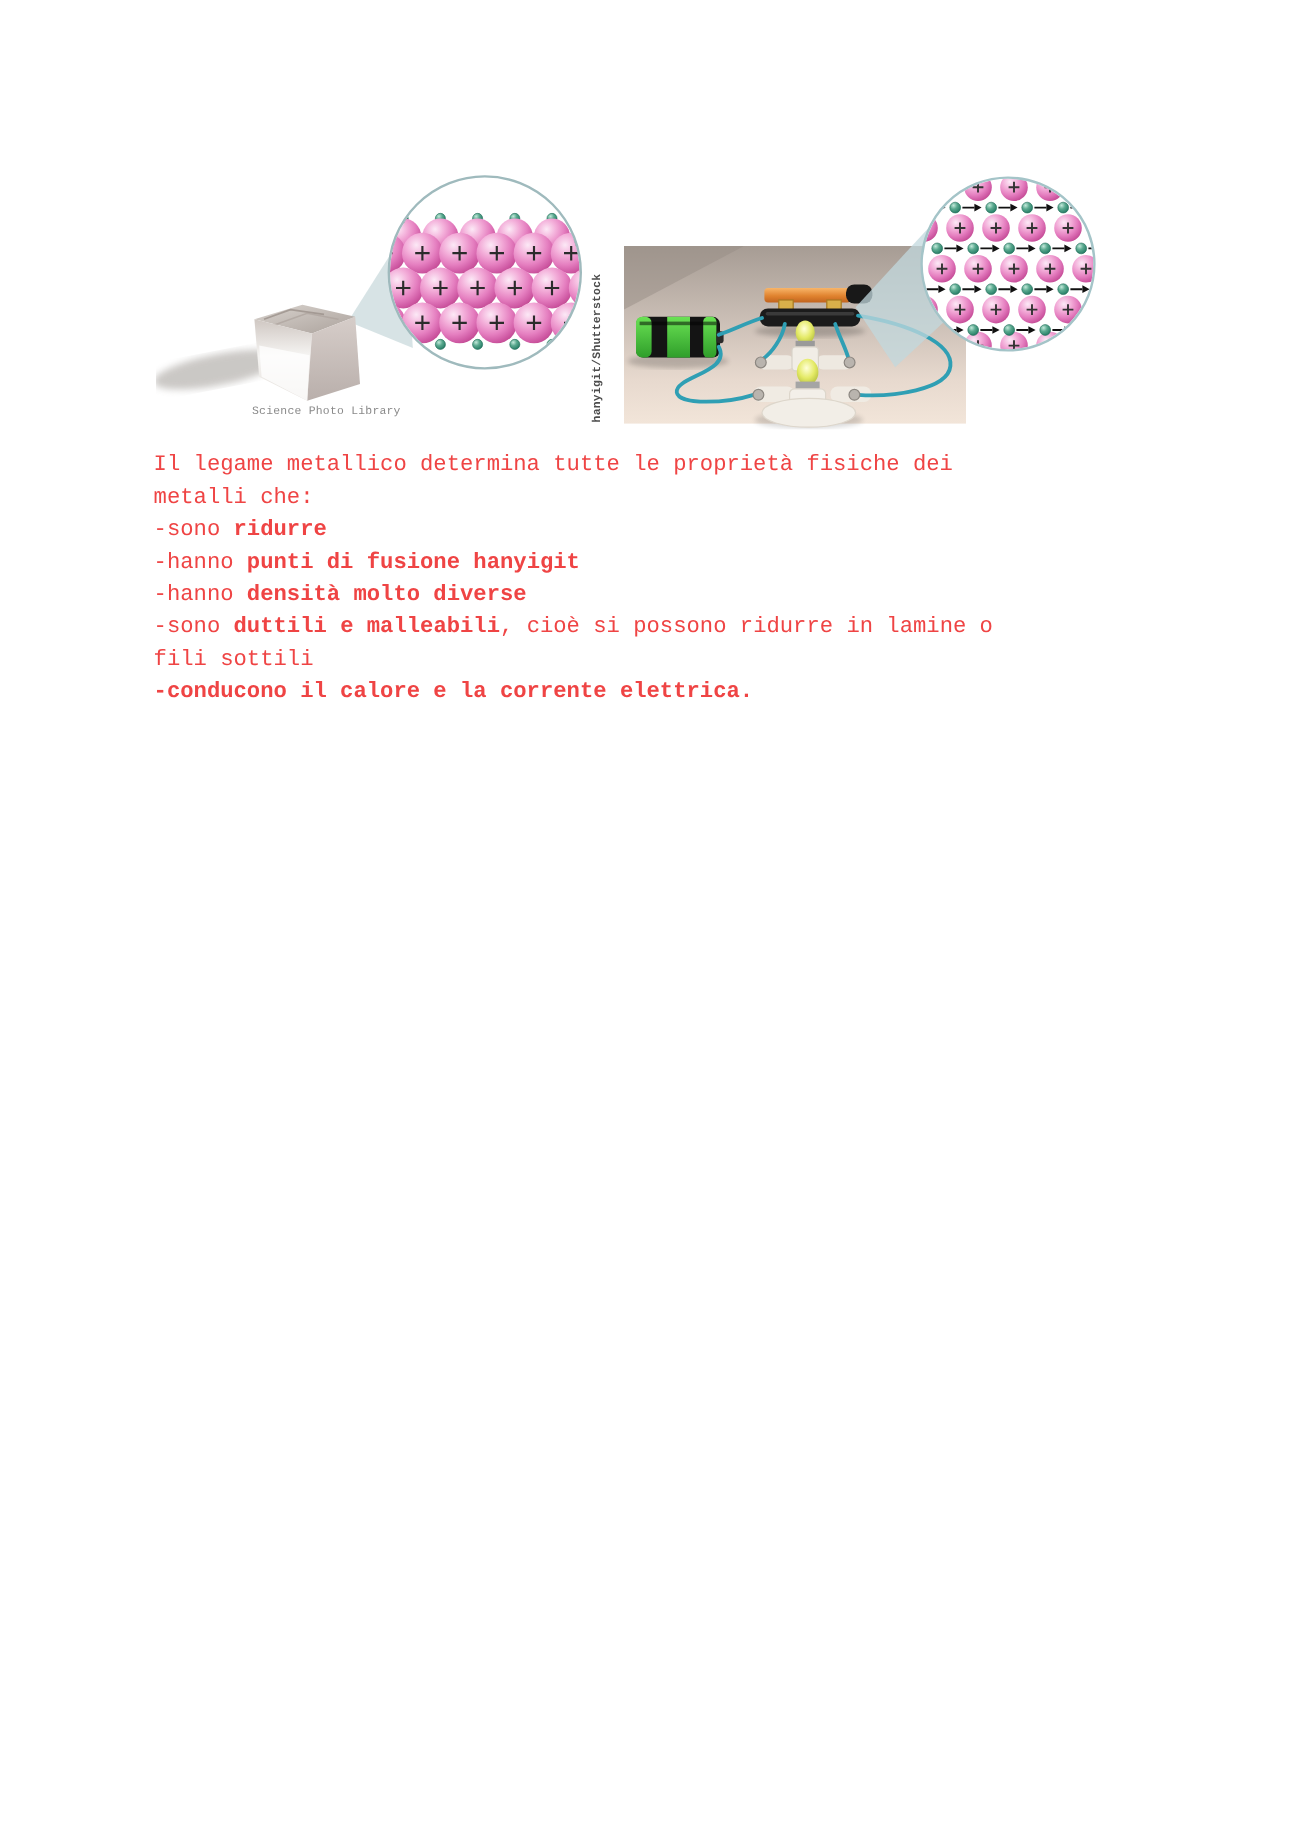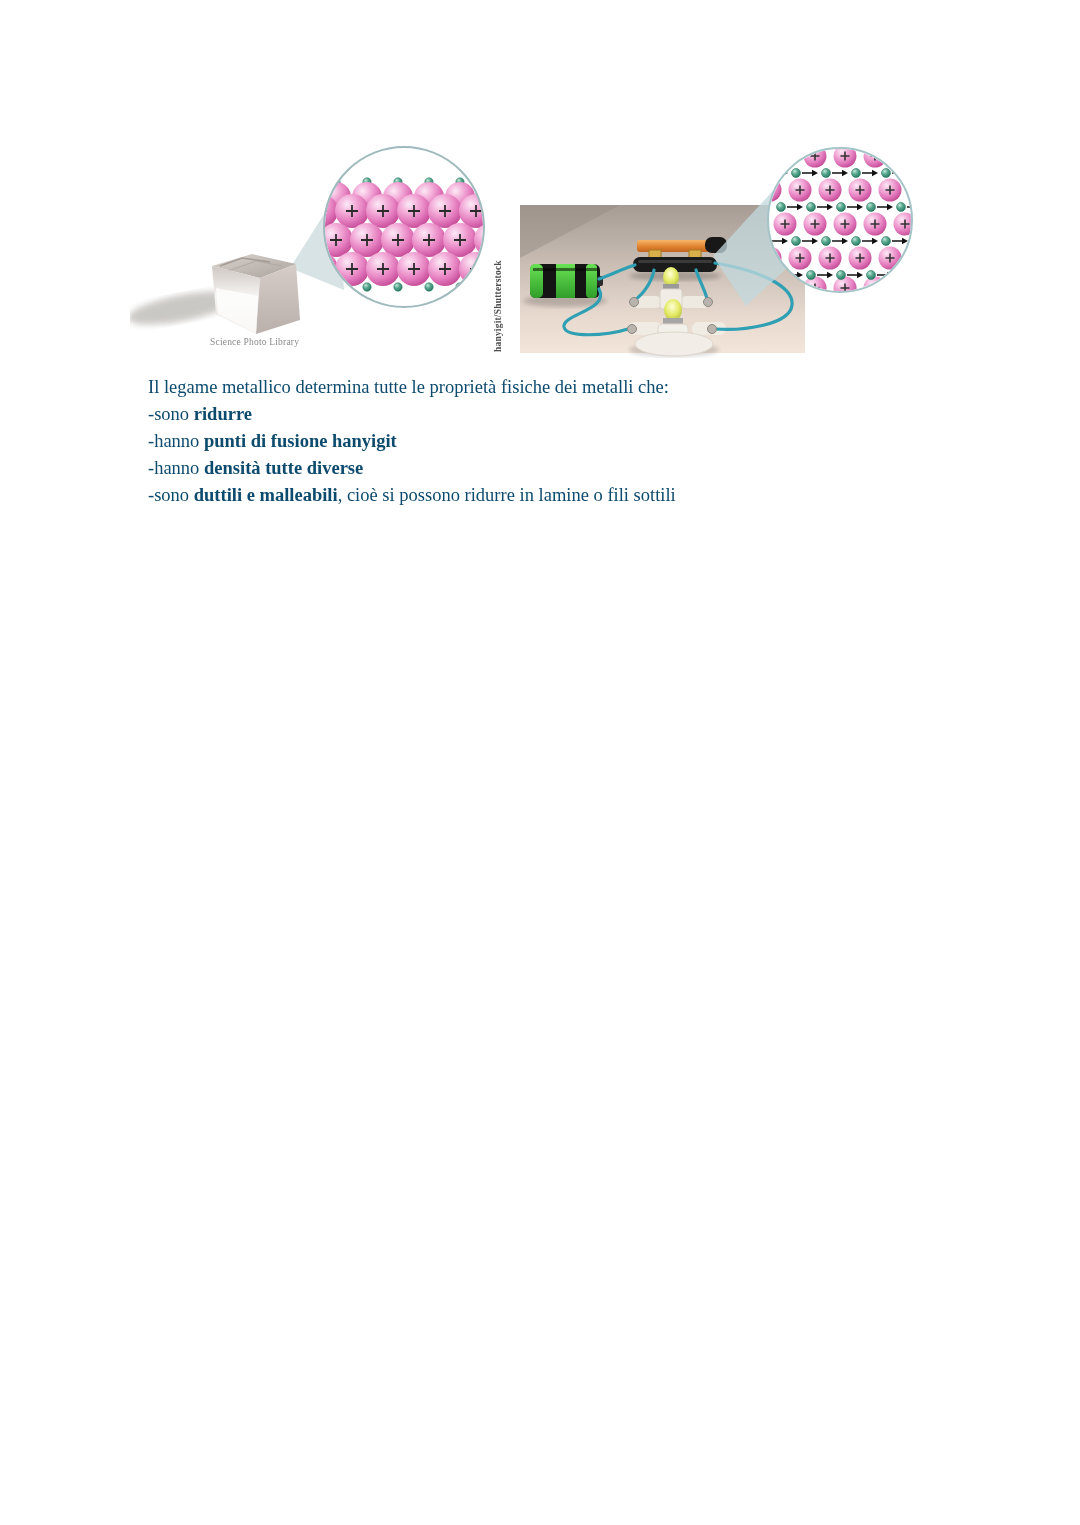--- a/index.html
+++ b/index.html
@@ -1,26 +1,26 @@
 <!DOCTYPE html>
 <html><head>
 <meta charset="utf-8">
 <style>
   html,body{margin:0;padding:0;background:#ffffff;}
   .page{position:relative;width:1080px;height:1525px;background:#ffffff;overflow:hidden;
-        font-family:Liberation Serif, serif;}
+        font-family:Liberation Mono, monospace;}
   .figure-group{position:absolute;}
   #left-figure{left:130px;top:138px;width:380px;height:215px;}
   #right-figure{left:500px;top:138px;width:420px;height:220px;}
   .caption{position:absolute;color:#8f8f8f;font-size:9.5px;letter-spacing:.2px;}
   #caption-spl{left:80px;top:199px;width:180px;color:#8a8a8a;}
   #caption-shutter{left:3px;bottom:6px;transform:rotate(-90deg);transform-origin:left bottom;
                    white-space:nowrap;font-size:9.5px;font-weight:700;color:#4d4d4d;}
-  .text-block{position:absolute;left:128px;top:374px;width:720px;color:#0c4a6e;
-              font-size:18.5px;line-height:27px;margin-left:20px;}
+  .text-block{position:absolute;left:128px;top:374px;width:720px;color:#ef4444;
+              font-size:18.5px;line-height:27px;}
   .text-line{white-space:pre-wrap;}
   .text-line .b{font-weight:700;}
   svg{display:block;}
 </style>
 </head>
 <body>
 
 <div class="page">
 
   <svg width="0" height="0" style="position:absolute">
@@ -380,17 +380,18 @@
         </g>
       <circle cx="340" cy="82" r="72" fill="none" stroke="#a4c4c8" stroke-width="2"></circle>
     </svg>
     <div class="caption" id="caption-shutter">hanyigit/Shutterstock</div>
   </div>
 
   <div class="text-block">
       <div class="text-line"><span>Il legame metallico determina tutte le proprietà fisiche dei metalli che:</span></div>
       <div class="text-line"><span>-sono </span><span class="b">ridurre</span></div>
       <div class="text-line"><span>-hanno </span><span class="b">punti di fusione hanyigit</span></div>
-      <div class="text-line"><span>-hanno </span><span class="b">densità tutte diverse</span></div>
+      <div class="text-line"><span>-hanno </span><span class="b">densità molto diverse</span></div>
       <div class="text-line"><span>-sono </span><span class="b">duttili e malleabili</span><span>, cioè si possono ridurre in lamine o fili sottili</span></div>
+      <div class="text-line"><span class="b">-conducono il calore e la corrente elettrica.</span></div>
     </div>
 
 </div>
 
 </body></html>

